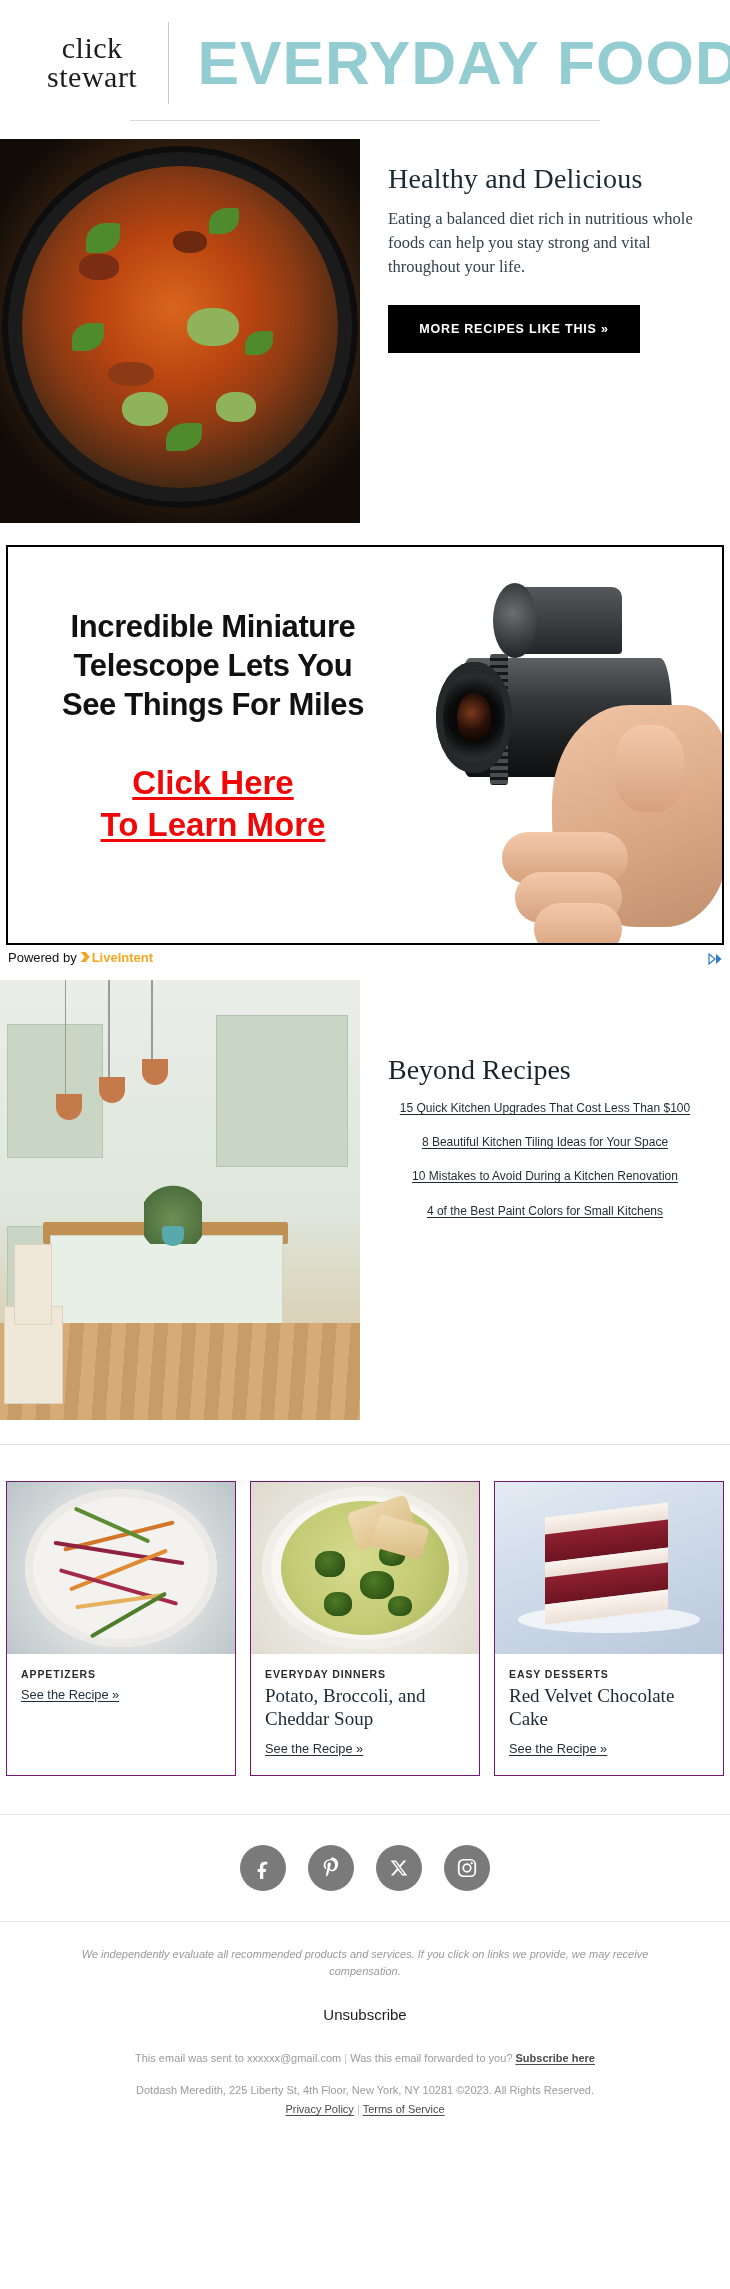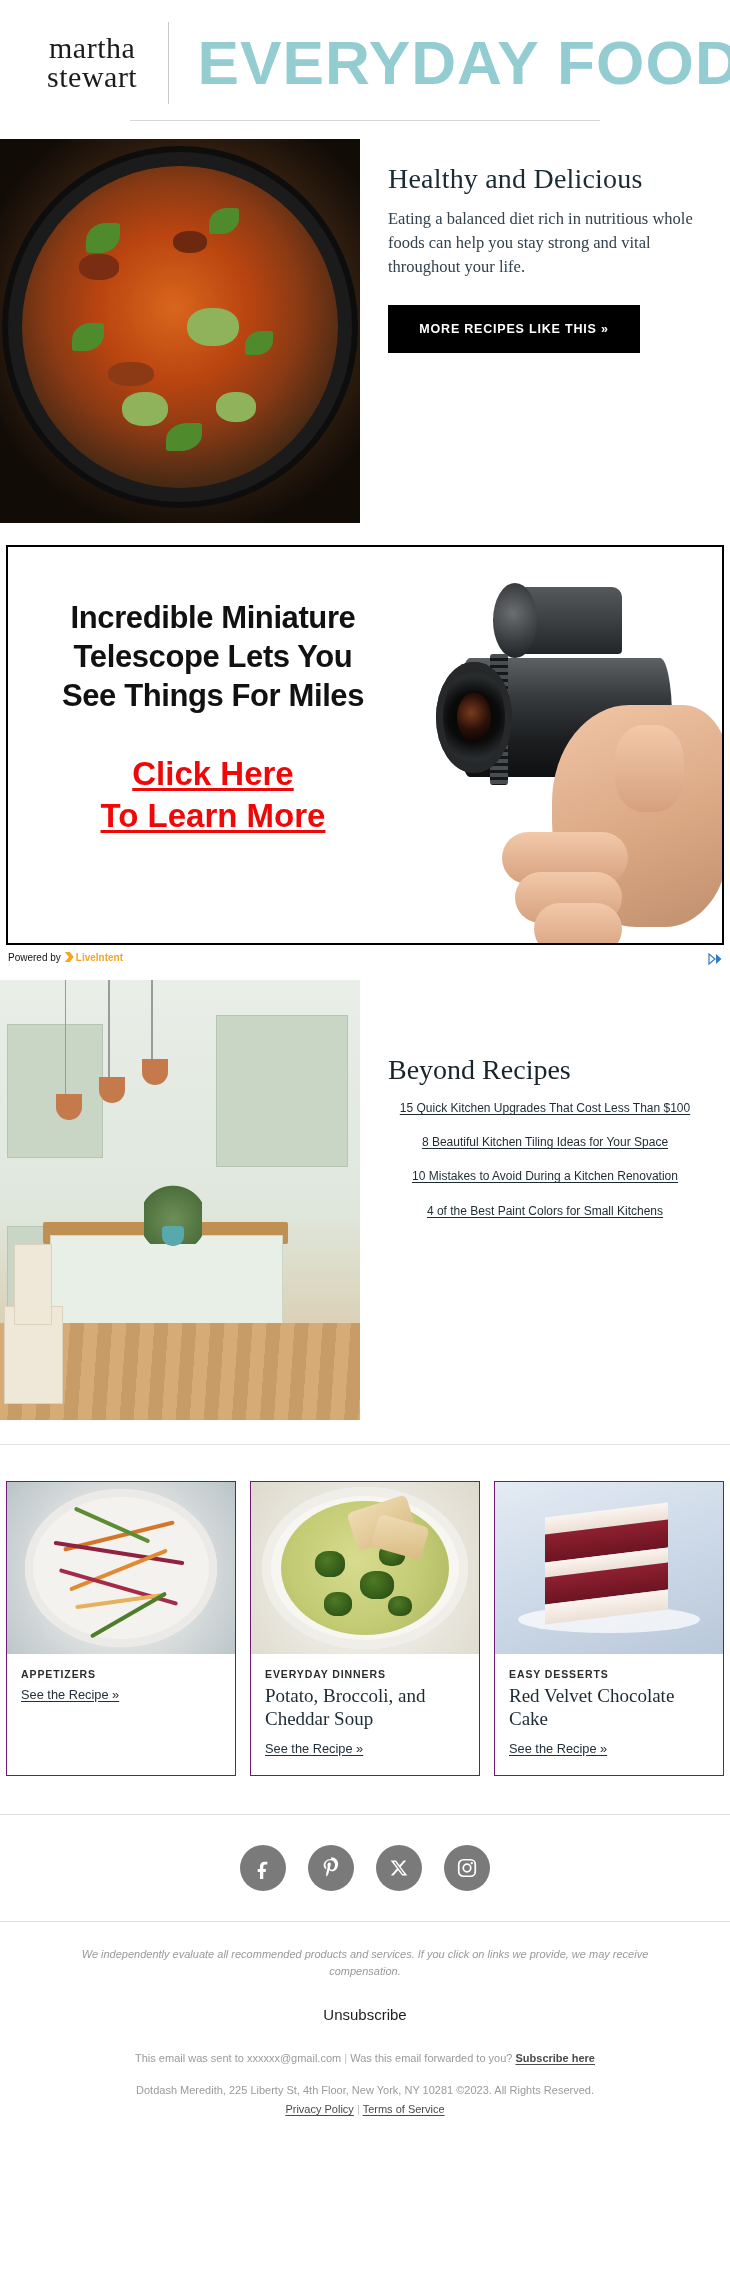--- a/index.html
+++ b/index.html
@@ -151,21 +151,21 @@
     box-sizing: border-box;
     text-align: center;
   }
   .ad-head {
     font-family: "Liberation Sans Narrow", "Liberation Sans", sans-serif;
     font-weight: 700;
     font-size: 31px;
     line-height: 1.26;
     color: #111;
     letter-spacing: -0.4px;
-    margin: 3px;
+    margin: 12px;
   }
   .ad-cta {
     margin-top: 38px;
     font-family: "Liberation Sans Narrow", "Liberation Sans", sans-serif;
     font-weight: 700;
     font-size: 33px;
     line-height: 1.28;
     color: #f00808;
     text-decoration: underline;
     text-underline-offset: 3px;
@@ -180,21 +180,21 @@
     display: flex;
     align-items: center;
     justify-content: space-between;
     padding: 3px 2px 0 2px;
     height: 18px;
   }
   .li-badge {
     display: flex;
     align-items: center;
     font-family: "Liberation Sans", sans-serif;
-    font-size: 10px;
+    font-size: 13px;
     color: #111;
     font-weight: 400;
   }
   .li-mark {
     display: inline-block;
     width: 9px;
     height: 10px;
     margin: 0 2px 0 4px;
     background: #f5a623;
     clip-path: polygon(0 0, 55% 0, 100% 50%, 55% 100%, 0 100%, 45% 50%);
@@ -469,21 +469,21 @@
   .cake-cream { background: linear-gradient(180deg, #fbf4ef, #ece0d6); }
   .cake-plate { position: absolute; left: 10%; top: 72%; width: 80%; height: 16%; border-radius: 50%; background: rgba(255,255,255,0.72); }
 </style>
 </head>
 <body>
 
 <div class="page">
 
   <div class="masthead">
     <div class="brand-block">
-      <div class="brand-martha">martha</div>
+      <div class="brand-martha">click</div>
       <div class="brand-stewart">stewart</div>
     </div>
     <div class="brand-divider"></div>
     <div class="everyday-food">EVERYDAY FOOD</div>
   </div>
   <div class="hr-thin"></div>
 
   <div class="hero">
     <div class="hero-img">
       <div class="art hero-art">

